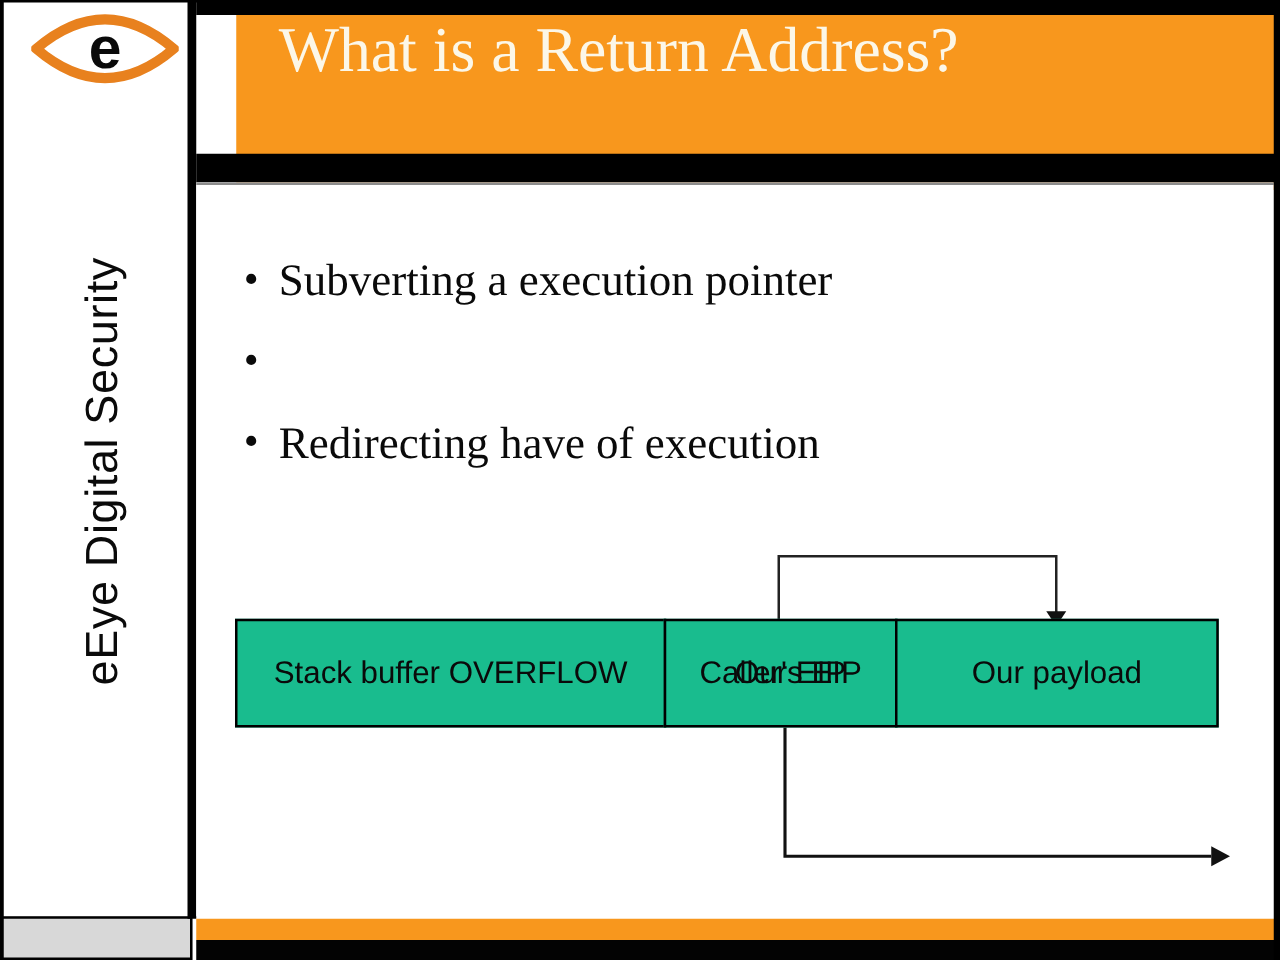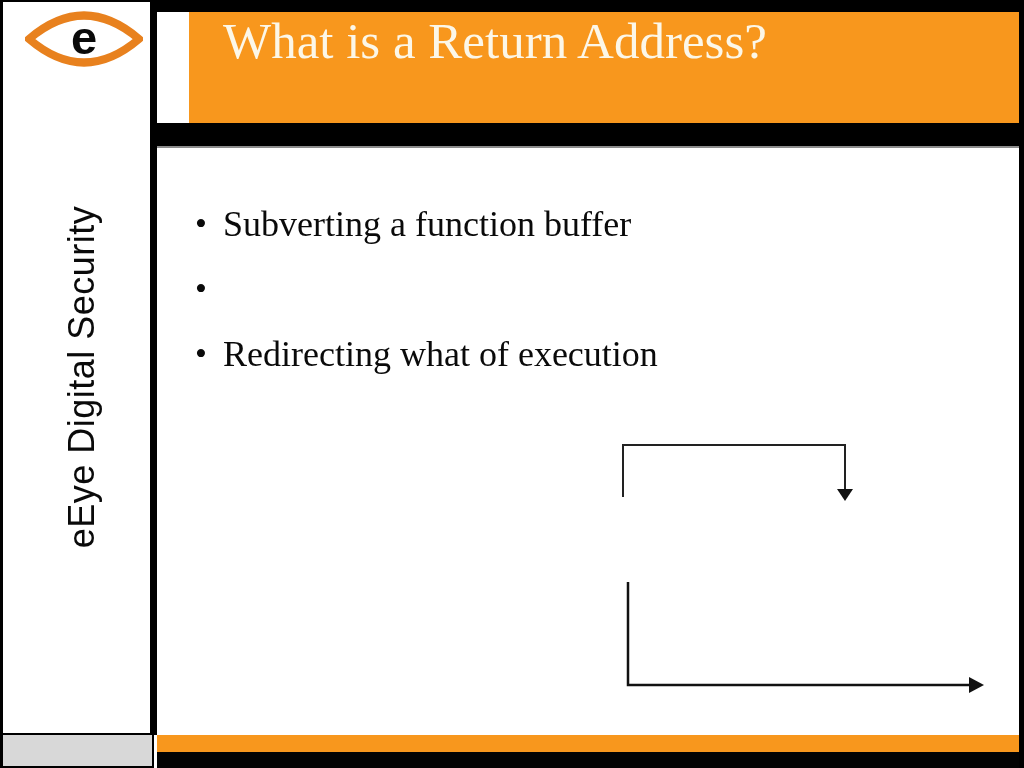--- a/index.html
+++ b/index.html
@@ -111,40 +111,52 @@
 <div class="abs banner">
   <h1>What is a Return Address?</h1>
 </div>
 <div class="abs banner-underline"></div>
 
 <div class="abs content">
 
   <div class="bullets">
     <div class="bullet-item b0">
       <span class="bullet-dot">•</span>
-      <span class="bullet-text">Subverting a function buffer</span>
+      <span class="bullet-text">Subverting a execution pointer</span>
     </div>
     <div class="bullet-item b1">
       <span class="bullet-dot">•</span>
     </div>
     <div class="bullet-item b2">
       <span class="bullet-dot">•</span>
-      <span class="bullet-text">Redirecting what of execution</span>
+      <span class="bullet-text">Redirecting have of execution</span>
     </div>
   </div>
 
   <svg class="abs arrows" viewBox="0 0 862 587">
 
     <polyline points="466,349 466,297 688,297 688,342" fill="none" stroke="#222" stroke-width="2"></polyline>
     <polygon points="680,341 696,341 688,353" fill="#111"></polygon>
 
     <polyline points="471,434 471,537 812,537" fill="none" stroke="#111" stroke-width="2.5"></polyline>
     <polygon points="812,529 812,545 827,537" fill="#111"></polygon>
   </svg>
 
+  <div class="abs diagram-row">
+    <div class="dbox d1">
+      <span>Stack buffer OVERFLOW</span>
+    </div>
+    <div class="dbox d2">
+      <span>Caller's EIP</span>
+      <span class="overlay-label">Our EIP</span>
+    </div>
+    <div class="dbox d3">
+      <span>Our payload</span>
+    </div>
+  </div>
 
 </div>
 
 <div class="abs bottom-orange"></div>
 <div class="abs bottom-black"></div>
 
 <div class="abs edge-top"></div>
 <div class="abs edge-left"></div>
 <div class="abs edge-right"></div>
 

